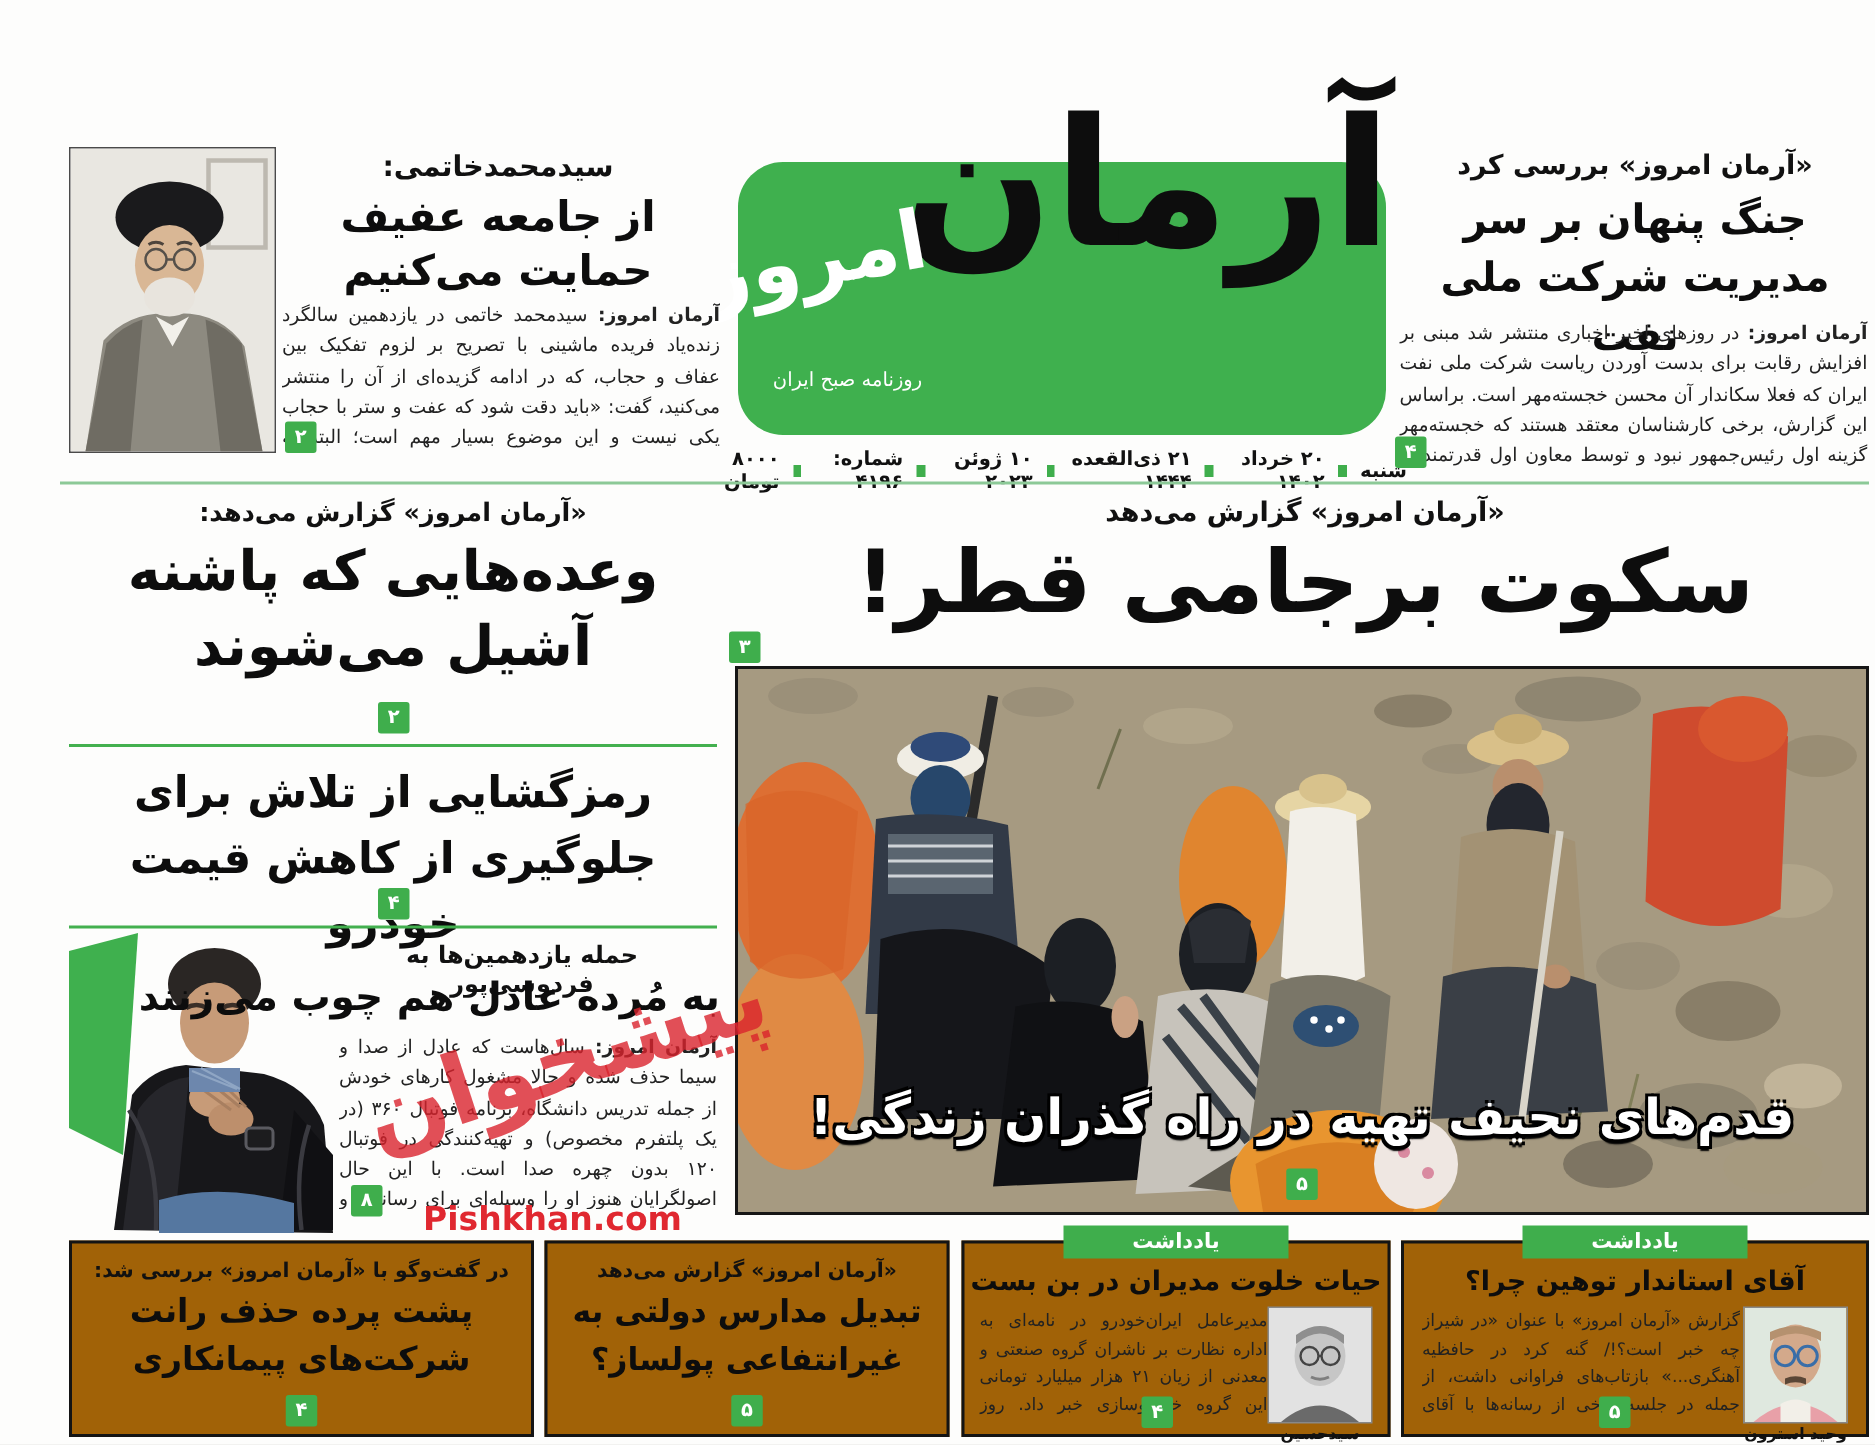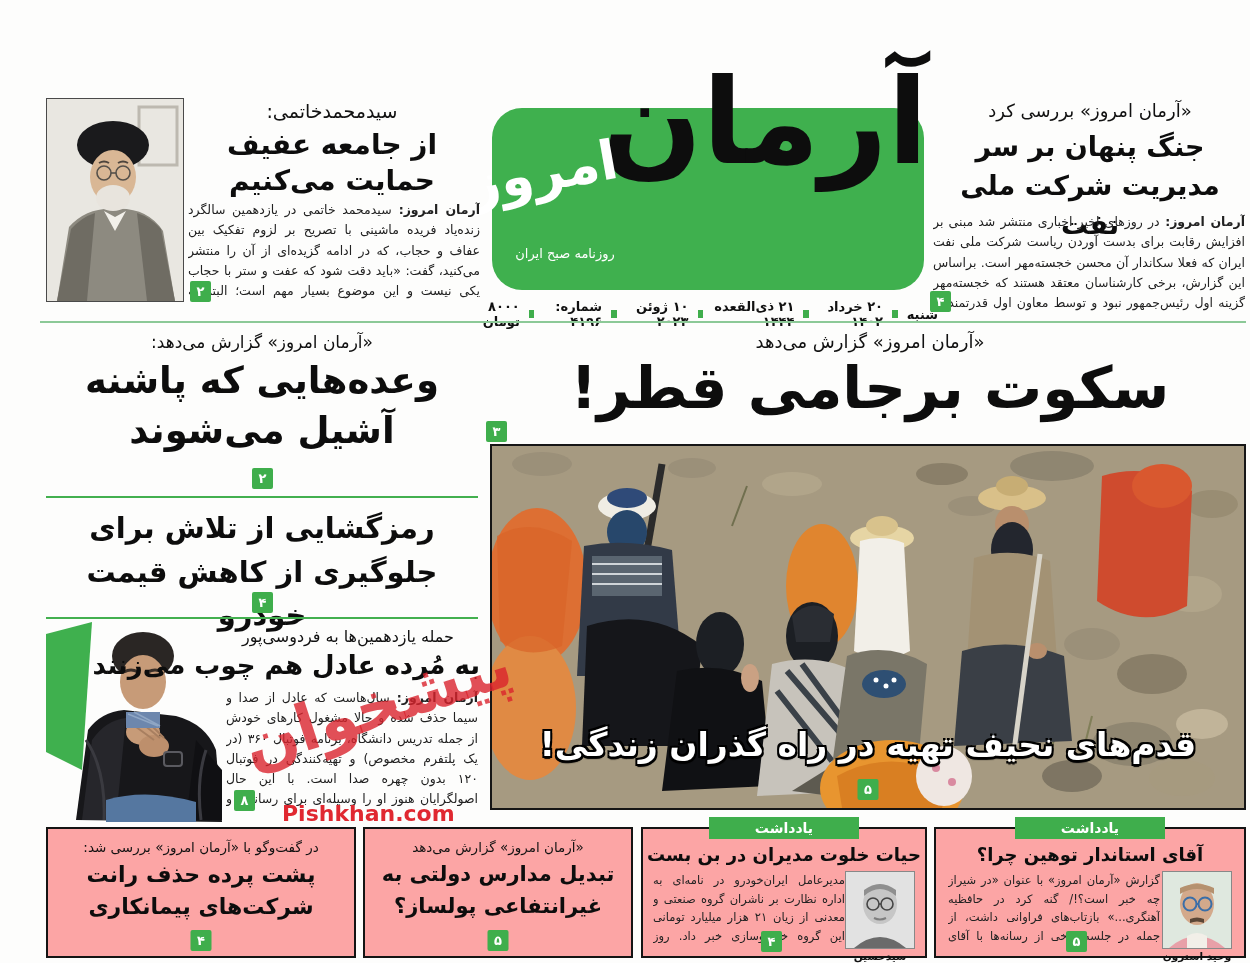--- a/index.html
+++ b/index.html
@@ -1,29 +1,29 @@
 <!DOCTYPE html>
 <html lang="fa"><head>
 <meta charset="utf-8">
 <style>
   html,body{margin:0;padding:0;background:#e9e9e7;}
   .page{position:relative;width:1250px;height:963px;margin:0 auto;background:#fdfdfc;
         font-family:"DejaVu Sans", sans-serif;overflow:hidden;}
   .abs{position:absolute;}
   .rtl{direction:rtl;}
-  .kicker{font-weight:normal;color:#111;text-align:center;}
+  .kicker{font-weight:bold;color:#111;text-align:center;}
   .headline{font-weight:bold;color:#0d0d0d;text-align:center;line-height:1.3;}
   .body-text{font-size:12.5px;line-height:1.62;text-align:justify;color:#222;}
   .body-text b{font-weight:bold;}
   .badge{display:inline-block;width:21px;height:21px;background:#3fae4c;color:#fff;
          font-weight:bold;font-size:13px;line-height:21px;text-align:center;border-radius:2px;}
   .divider{background:#43b04f;height:2px;}
   .thin-divider{background:#8cc997;height:2px;}
   .photo-frame{border:1px solid #4a4a4a;box-sizing:border-box;background:#ddd;}
-  .box{border:2px solid #141414;box-sizing:border-box;background:#fca5a5;}
+  .box{border:2px solid #141414;box-sizing:border-box;background:#a16207;}
   .tab{position:absolute;top:-12px;left:50%;transform:translateX(-50%);
        width:150px;height:22px;background:#3fae4c;color:#fff;font-weight:bold;
        font-size:14px;line-height:22px;text-align:center;}
   .author{font-size:10.5px;font-weight:bold;text-align:center;color:#111;
           border-bottom:2px solid #222;padding-bottom:2px;}
   .dateline{display:flex;direction:rtl;align-items:center;justify-content:center;gap:9px;
             font-size:13px;font-weight:bold;color:#111;}
   .sq{display:inline-block;width:8px;height:8px;background:#3fae4c;}
   .logo-box{background:#3fb04e;border-radius:30px;}
   .caption{color:#fff;font-weight:bold;text-align:center;

